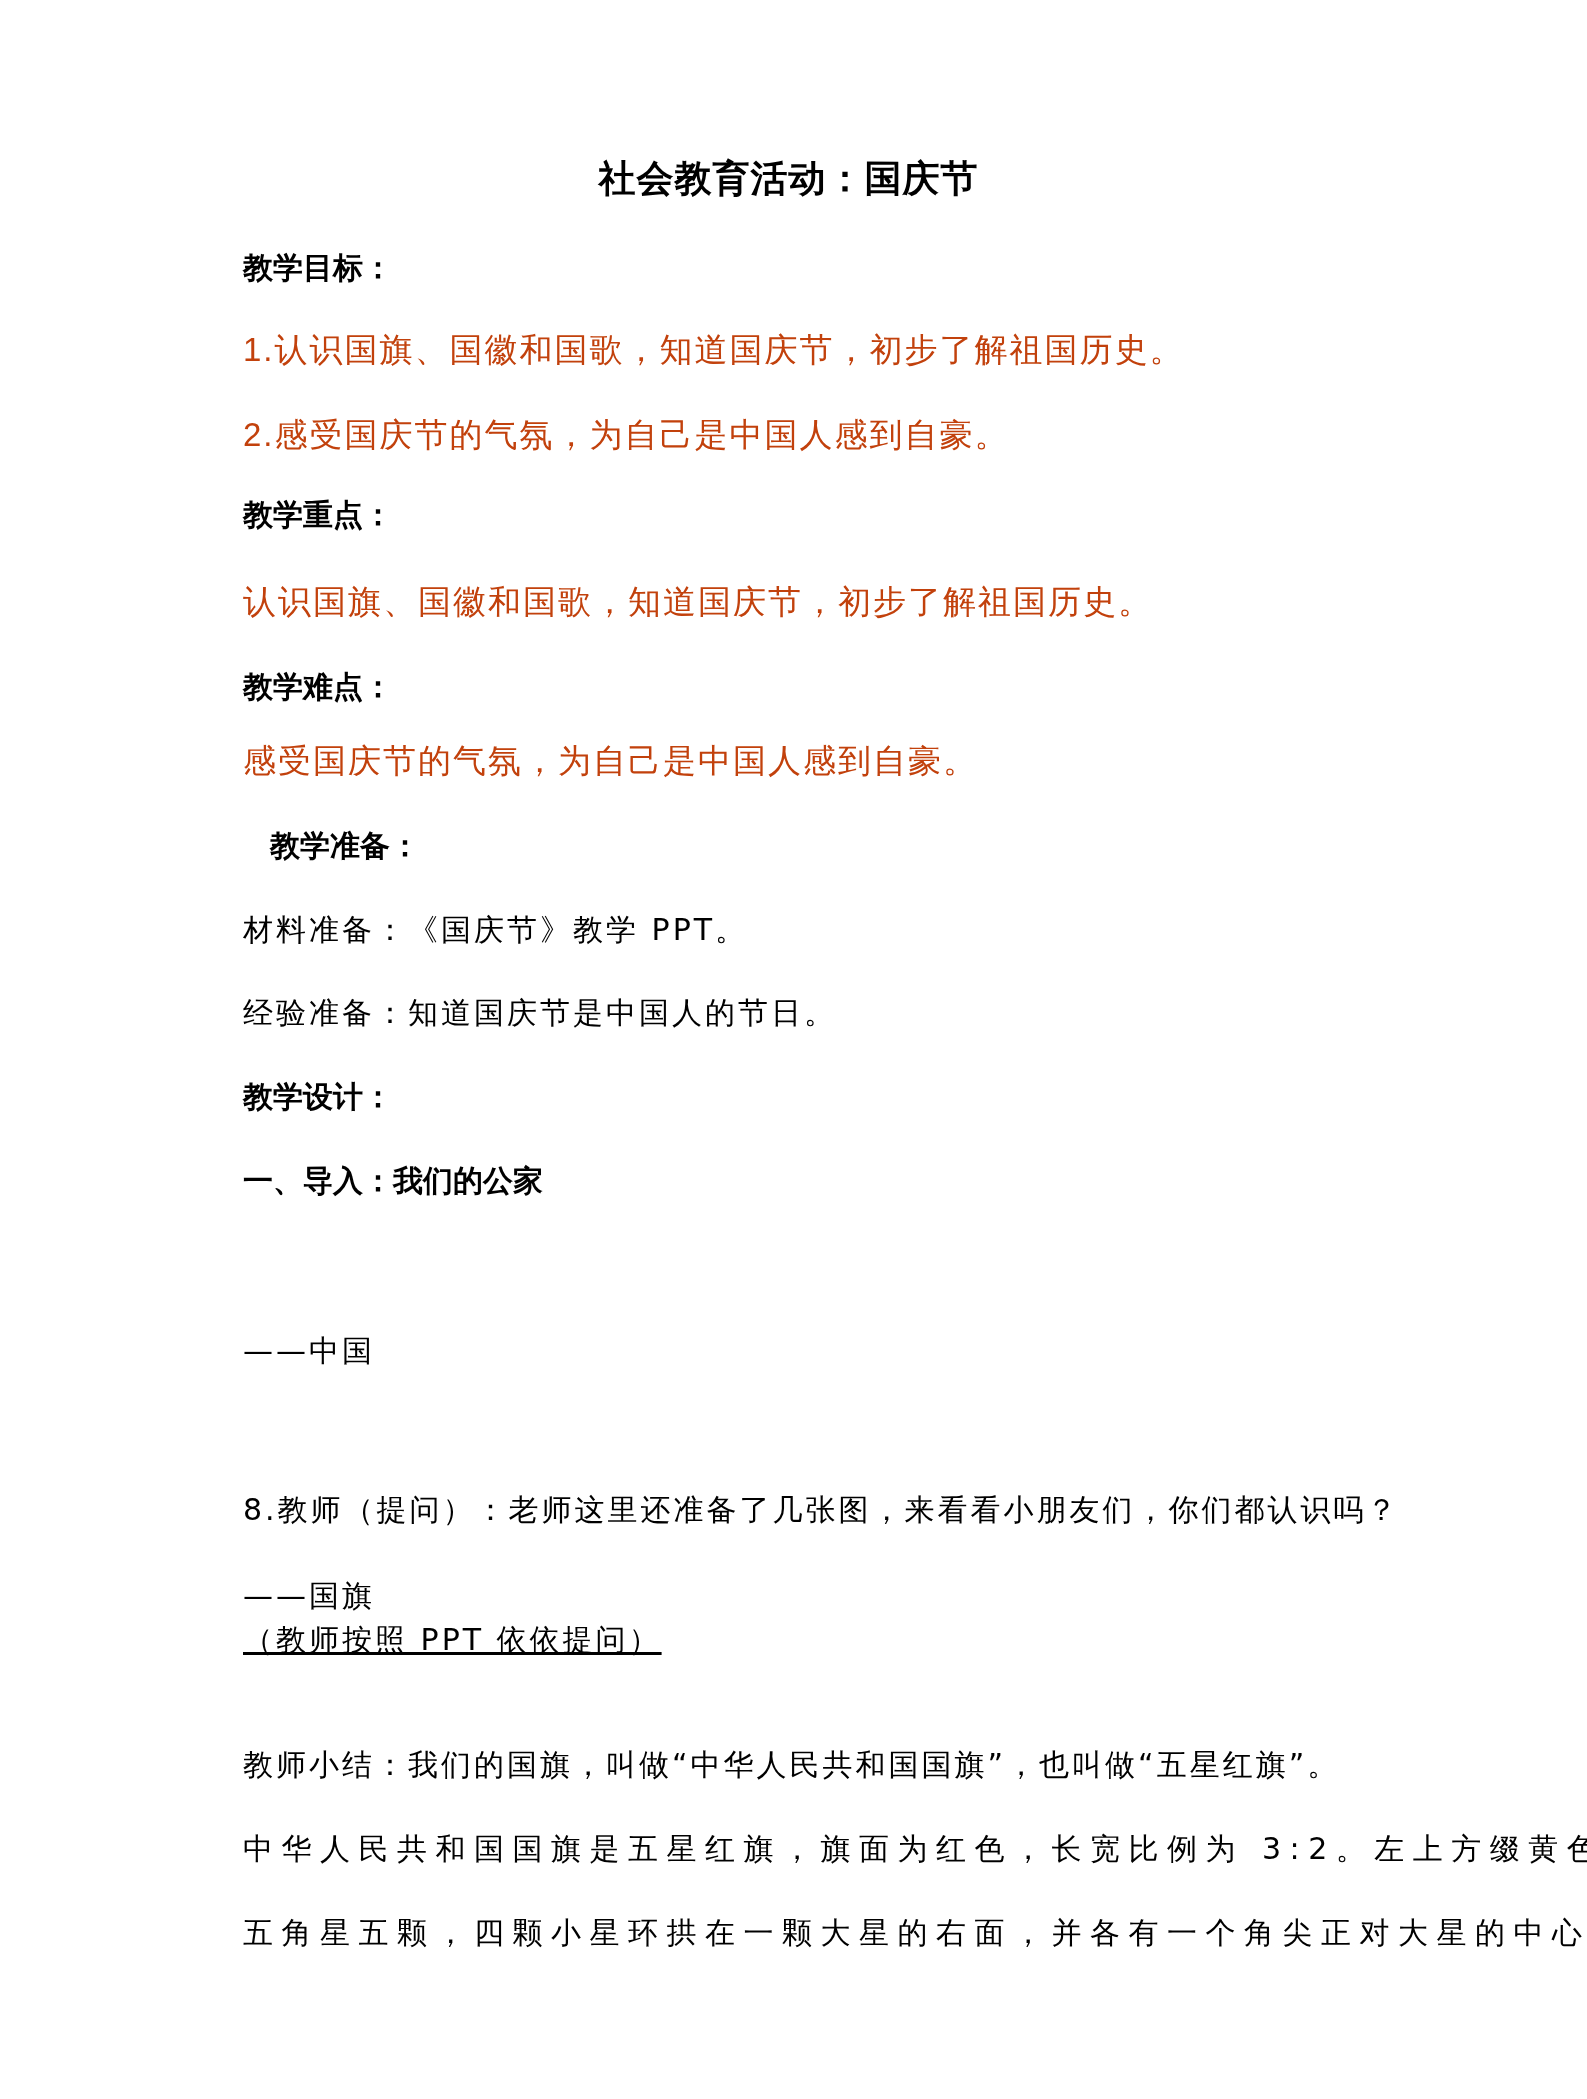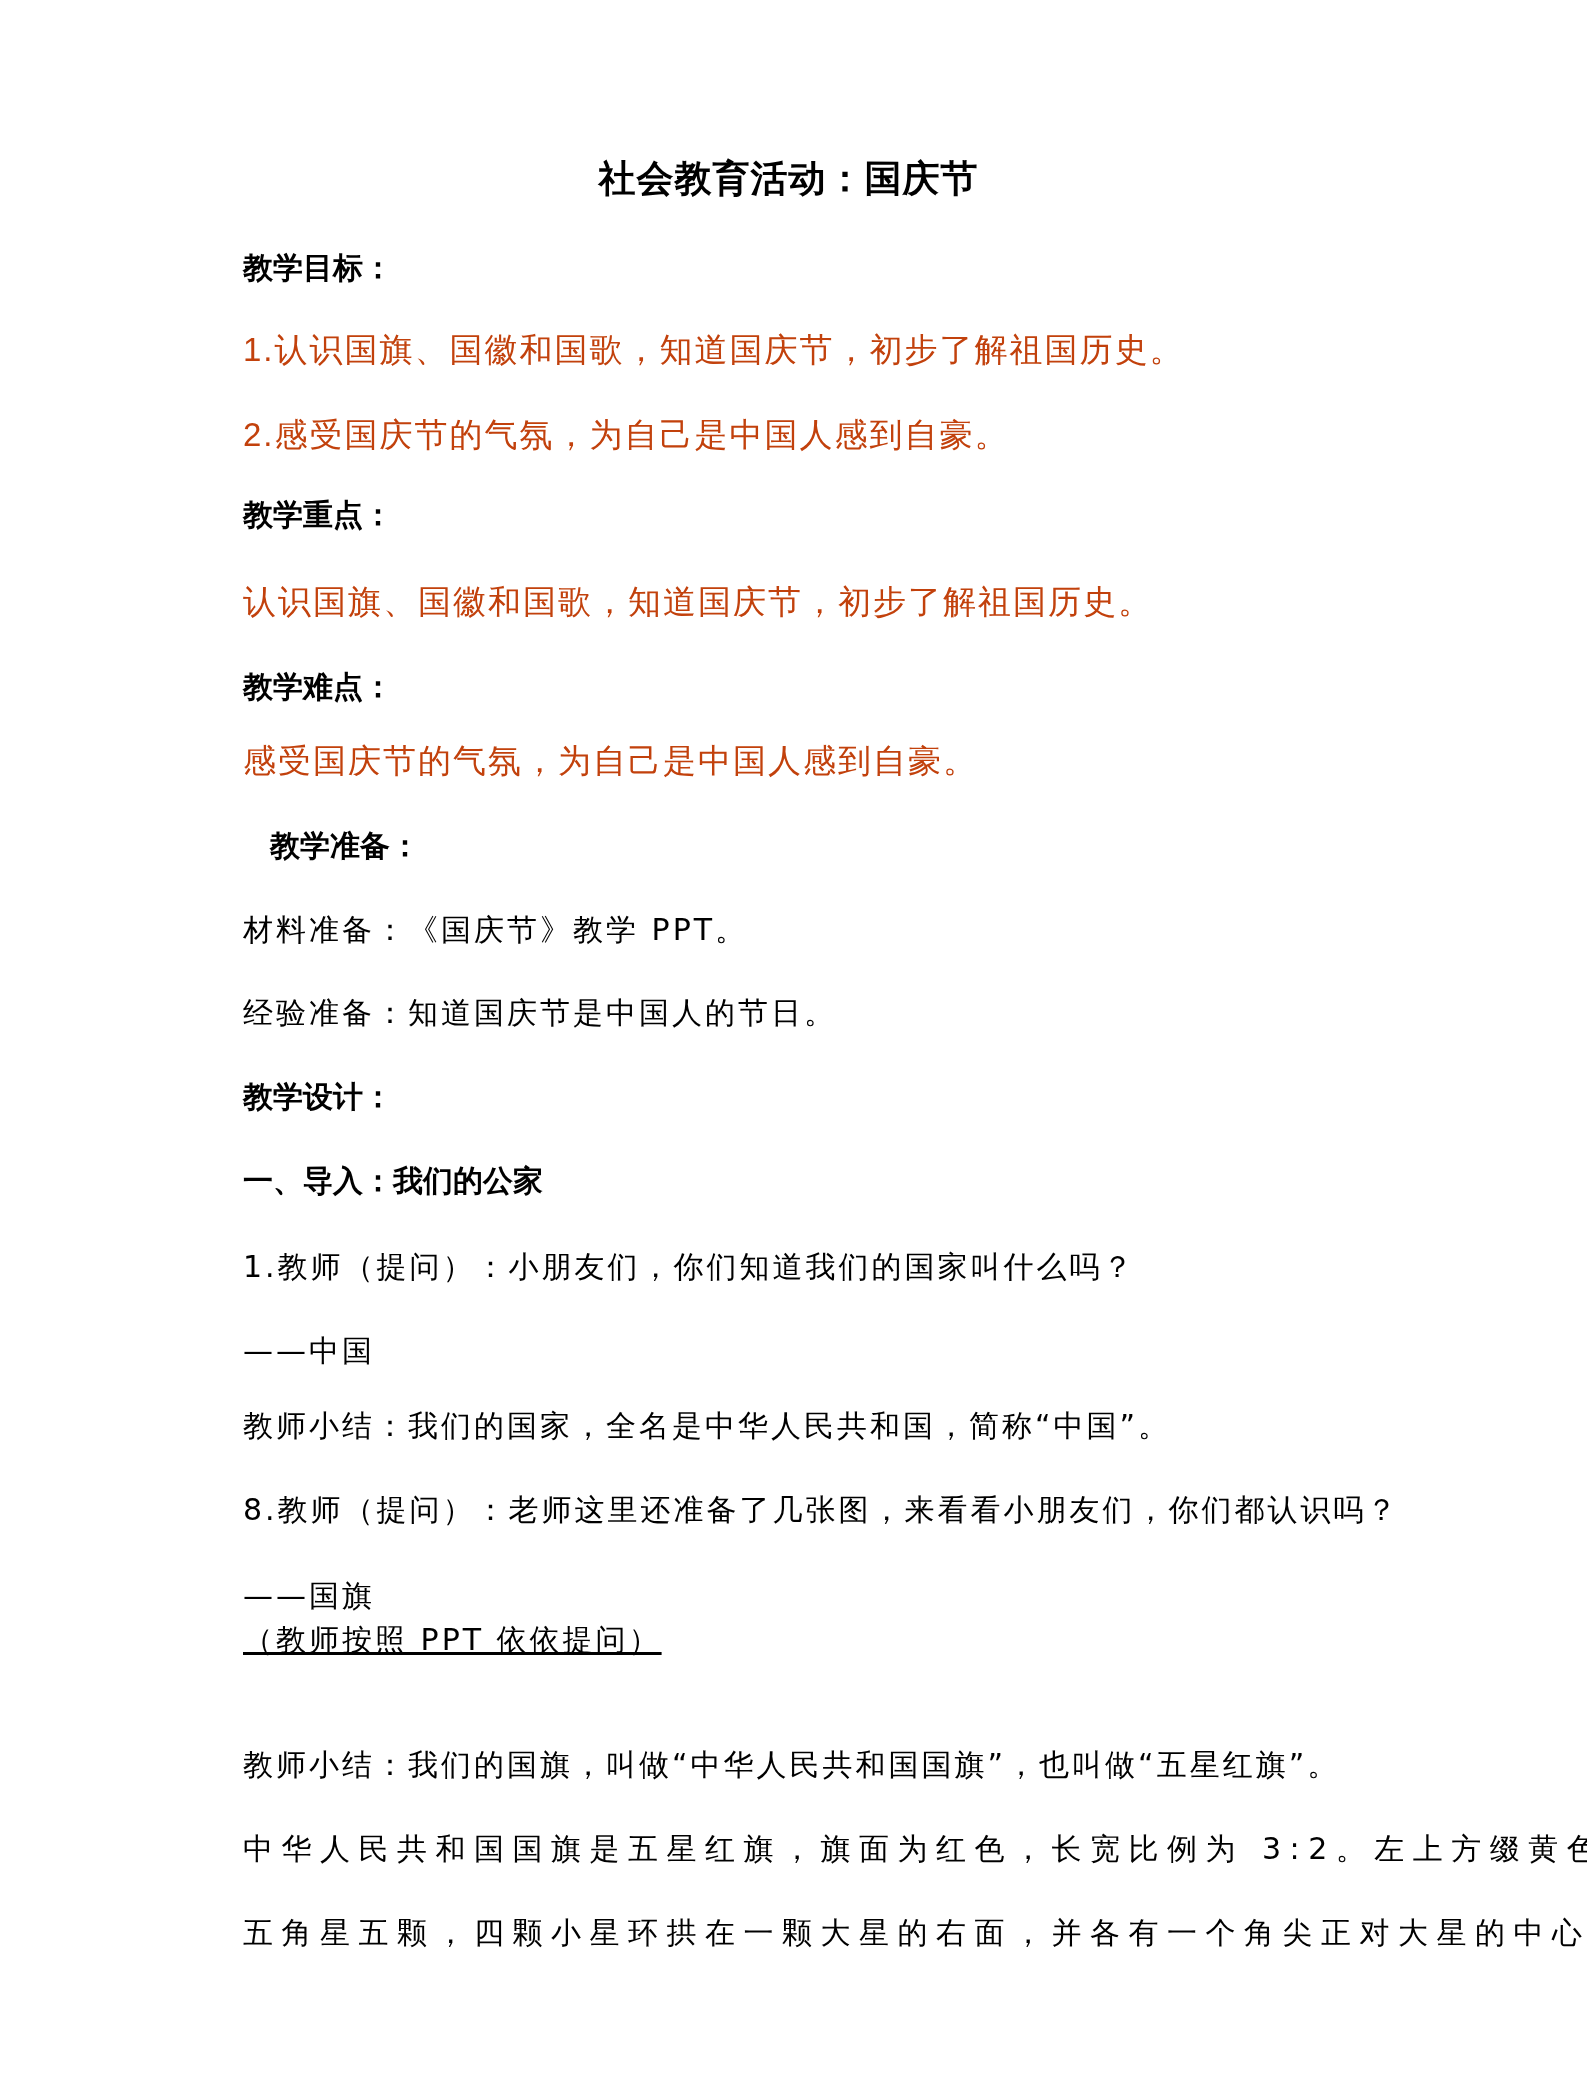--- a/index.html
+++ b/index.html
@@ -47,22 +47,20 @@
   <div class="line heading" style="top:672px;">教学难点：</div>
   <div class="line serif" style="top:744px;">感受国庆节的气氛，为自己是中国人感到自豪。</div>
 
   <div class="line heading" style="top:831px;margin-left:27px;">教学准备：</div>
   <div class="line sans" style="top:915px;">材料准备：《国庆节》教学 PPT。</div>
   <div class="line sans" style="top:998px;">经验准备：知道国庆节是中国人的节日。</div>
 
   <div class="line heading" style="top:1082px;">教学设计：</div>
   <div class="line heading" style="top:1166px;">一、导入：我们的公家</div>
 
-  <div class="line sans" style="top:1252px;">1.教师（提问）：小朋友们，你们知道我们的国家叫什么吗？</div>
   <div class="line sans" style="top:1336px;">——中国</div>
-  <div class="line sans" style="top:1411px;">教师小结：我们的国家，全名是中华人民共和国，简称“中国”。</div>
   <div class="line sans" style="top:1495px;">8.教师（提问）：老师这里还准备了几张图，来看看小朋友们，你们都认识吗？</div>
   <div class="line sans" style="top:1581px;">——国旗</div>
   <div class="line sans" style="top:1625px;text-decoration:underline;">（教师按照 PPT 依依提问）</div>
   <div class="line sans" style="top:1750px;">教师小结：我们的国旗，叫做“中华人民共和国国旗”，也叫做“五星红旗”。</div>
   <div class="line sans wide" style="top:1834px;">中华人民共和国国旗是五星红旗，旗面为红色，长宽比例为 3:2。左上方缀黄色</div>
   <div class="line sans wide" style="top:1918px;">五角星五颗，四颗小星环拱在一颗大星的右面，并各有一个角尖正对大星的中心</div>
 </div>
 
 </body></html>

